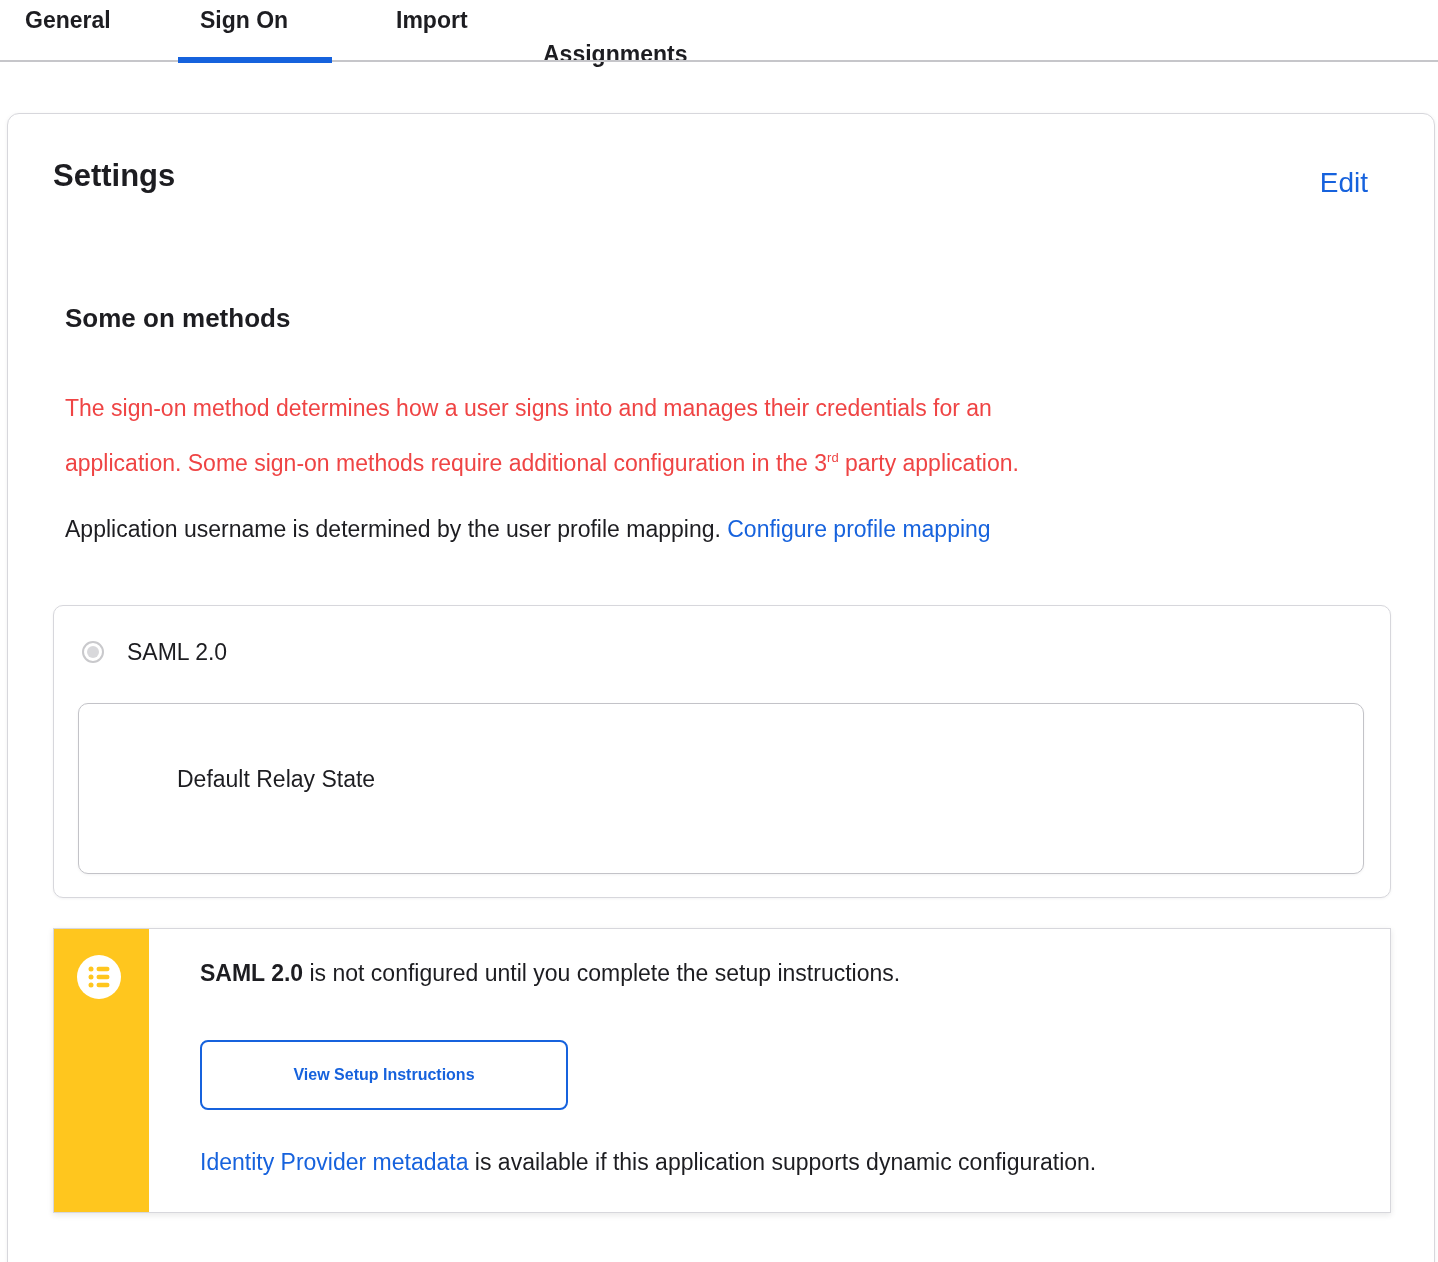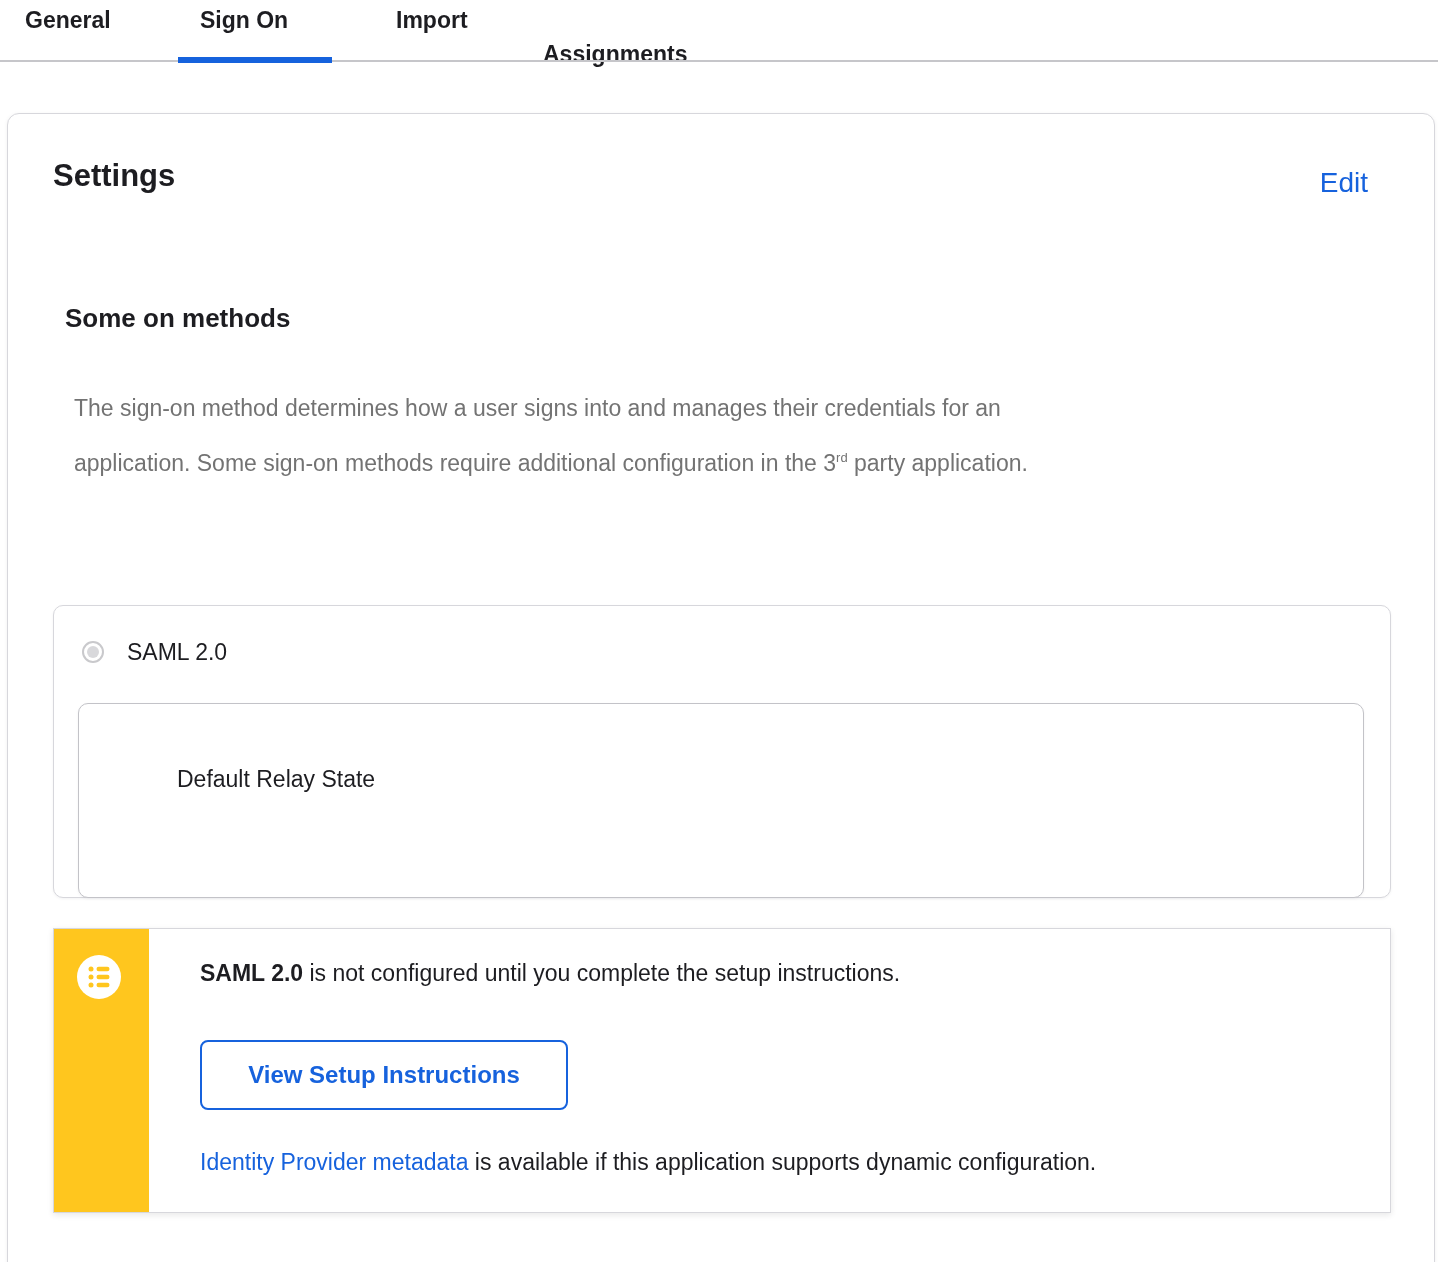--- a/index.html
+++ b/index.html
@@ -24,60 +24,60 @@
   .card {
     position: absolute; left: 7px; top: 113px; width: 1428px; height: 1190px;
     background: #fff; border: 1px solid #d7d7dc; border-radius: 12px;
     box-shadow: 0 1px 4px rgba(29,29,33,0.06);
   }
   .card-title { position: absolute; left: 45px; top: 44px; font-size: 31px; font-weight: 700; }
   .edit-link { position: absolute; right: 66px; top: 53px; font-size: 28px; font-weight: 400; color: #1662dd; cursor: pointer; }
 
   .section-heading { position: absolute; left: 57px; top: 189px; font-size: 26px; font-weight: 700; }
 
-  .desc { position: absolute; left: 66px; top: 270px; font-size: 23px; line-height: 49px; color: #737373; }
+  .desc { position: absolute; left: 57px; top: 270px; font-size: 23px; line-height: 49px; color: #ef4444; }
   .desc-line { display: block; white-space: nowrap; }
   .sup { font-size: 13px; vertical-align: 9px; }
 
   .note { position: absolute; left: 57px; top: 402px; font-size: 23px; white-space: nowrap; }
   .text-link { color: #1662dd; cursor: pointer; text-decoration: none; }
 
   
   .saml-box {
     position: absolute; left: 45px; top: 491px; width: 1338px; height: 293px;
     border: 1px solid #d7d7dc; border-radius: 10px; background: #fff;
     box-shadow: 0 1px 3px rgba(29,29,33,0.05);
   }
   .radio { position: absolute; left: 28px; top: 35px; width: 22px; height: 22px; border-radius: 50%;
     border: 2px solid #c9c9cc; background: #fff; cursor: default; }
   .radio-dot { position: absolute; left: 3px; top: 3px; width: 12px; height: 12px; border-radius: 50%; background: #d8d8db; }
   .radio-label { position: absolute; left: 73px; top: 33px; font-size: 23px; }
 
   .relay-box {
-    position: absolute; left: 24px; top: 97px; width: 1286px; height: 195px;
+    position: absolute; left: 24px; top: 97px; width: 1286px; height: 171px;
     border: 1px solid #c3c3c8; border-radius: 10px; background: #fff;
     box-shadow: 0 1px 3px rgba(29,29,33,0.05);
   }
   .relay-label { position: absolute; left: 98px; top: 62px; font-size: 23px; color: #1d1d21; }
   .relay-value { position: absolute; left: 330px; top: 62px; font-size: 23px; color: #1d1d21; }
 
   
   .callout {
     position: absolute; left: 45px; top: 814px; width: 1338px; height: 285px;
     border: 1px solid #d7d7dc; border-radius: 0; background: #fff; overflow: hidden;
     box-shadow: 0 2px 6px rgba(29,29,33,0.10);
   }
   .callout-bar { position: absolute; left: 0; top: 0; width: 95px; height: 100%; background: #ffc61e; }
   .callout-icon { position: absolute; left: 23px; top: 26px; width: 44px; height: 44px; }
   .callout-line1 { position: absolute; left: 146px; top: 31px; font-size: 23px; white-space: nowrap; }
   .bold { font-weight: 700; }
   .callout-button {
     position: absolute; left: 146px; top: 111px; width: 368px; height: 70px;
     border: 2px solid #1662dd; border-radius: 8px; background: #fff;
-    color: #1662dd; font-weight: 700; font-size: 24px;
+    color: #1662dd; font-weight: 700; font-size: 16px;
     font-family: "Liberation Sans", sans-serif;
     display: flex; align-items: center; justify-content: center; cursor: pointer;
   }
   .callout-line2 { position: absolute; left: 146px; top: 220px; font-size: 23px; white-space: nowrap; }
 </style>
 </head>
 <body>
 
 <div class="screen">
 
@@ -94,20 +94,21 @@
     <div class="card-title">Settings</div>
     <a class="edit-link">Edit</a>
 
     <div class="section-heading">Some on methods</div>
 
     <p class="desc">
         <span class="desc-line">The sign-on method determines how a user signs into and manages their credentials for an</span>
         <span class="desc-line"><span>application. Some sign-on methods require additional configuration in the 3</span><span class="sup">rd</span><span> party application.</span></span>
       </p>
 
+    <p class="note"><span>Application username is determined by the user profile mapping. </span><a class="text-link">Configure profile mapping</a></p>
 
     <div class="saml-box">
       <div class="radio">
         <div class="radio-dot"></div>
       </div>
       <div class="radio-label">SAML 2.0</div>
 
       <div class="relay-box">
         <div class="relay-label">Default Relay State</div>
         <div class="relay-value"></div>

